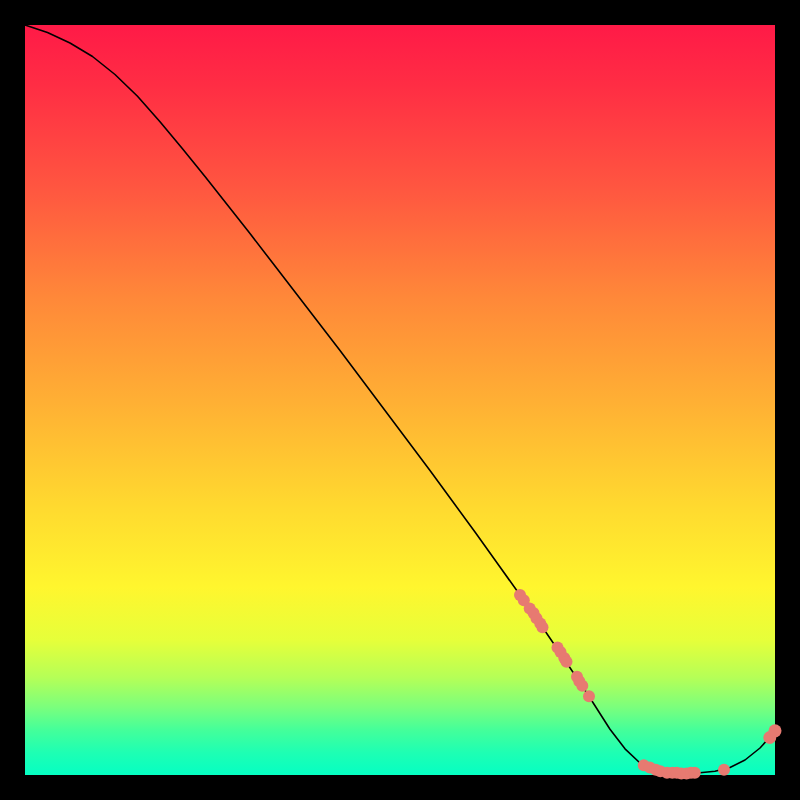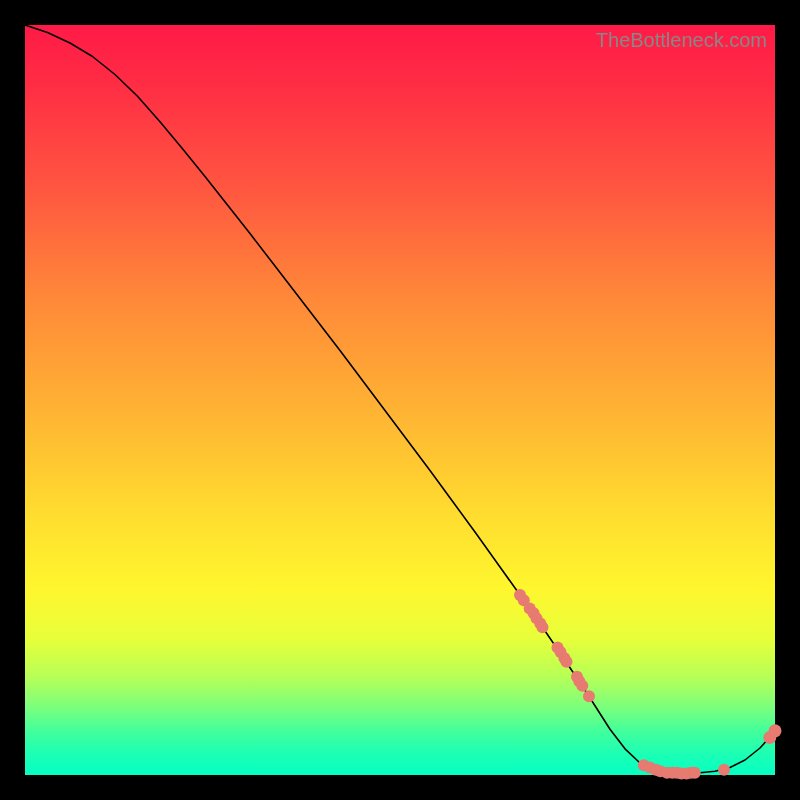--- a/index.html
+++ b/index.html
@@ -60,21 +60,20 @@
   }
   .dot {
     fill: #e77a71;
     stroke: none;
   }
 </style>
 </head>
 <body>
 
 <div class="frame">
-  <div class="watermark">TheBottleneck.com</div>
   <svg id="chart-svg" viewBox="0 0 750 750">
     <path id="curve-path" class="curve" d="M0.0 0.0 L22.5 7.5 L45.0 18.0 L67.5 31.5 L90.0 49.5 L112.5 71.3 L135.0 96.8 L157.5 123.8 L180.0 151.5 L202.5 180.0 L225.0 208.5 L247.5 237.8 L270.0 267.0 L292.5 296.3 L315.0 325.5 L337.5 355.5 L360.0 385.5 L382.5 415.5 L405.0 445.5 L427.5 476.3 L450.0 507.0 L472.5 538.5 L495.0 570.0 L517.5 602.3 L540.0 635.3 L562.5 669.0 L585.0 704.3 L600.0 723.8 L615.0 738.0 L630.0 744.8 L645.0 747.8 L660.0 748.5 L675.0 747.8 L690.0 746.3 L705.0 742.5 L720.0 735.0 L735.0 723.0 L750.0 706.5 "></path>
     <g id="dots-group">
         <circle cx="495.0" cy="570.0" r="6" class="dot"></circle>
         <circle cx="498.8" cy="575.3" r="6" class="dot"></circle>
         <circle cx="504.7" cy="583.5" r="6" class="dot"></circle>
         <circle cx="508.5" cy="588.0" r="6" class="dot"></circle>
         <circle cx="511.5" cy="593.3" r="6" class="dot"></circle>
         <circle cx="515.3" cy="598.5" r="6" class="dot"></circle>
         <circle cx="517.5" cy="602.3" r="6" class="dot"></circle>

